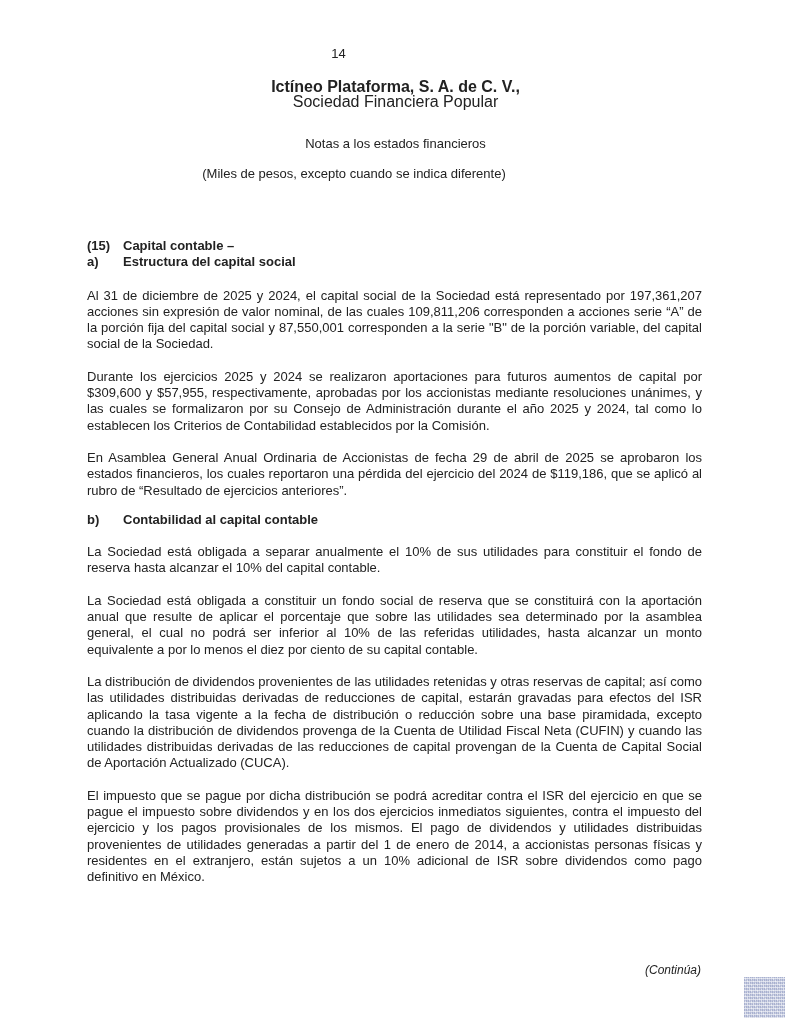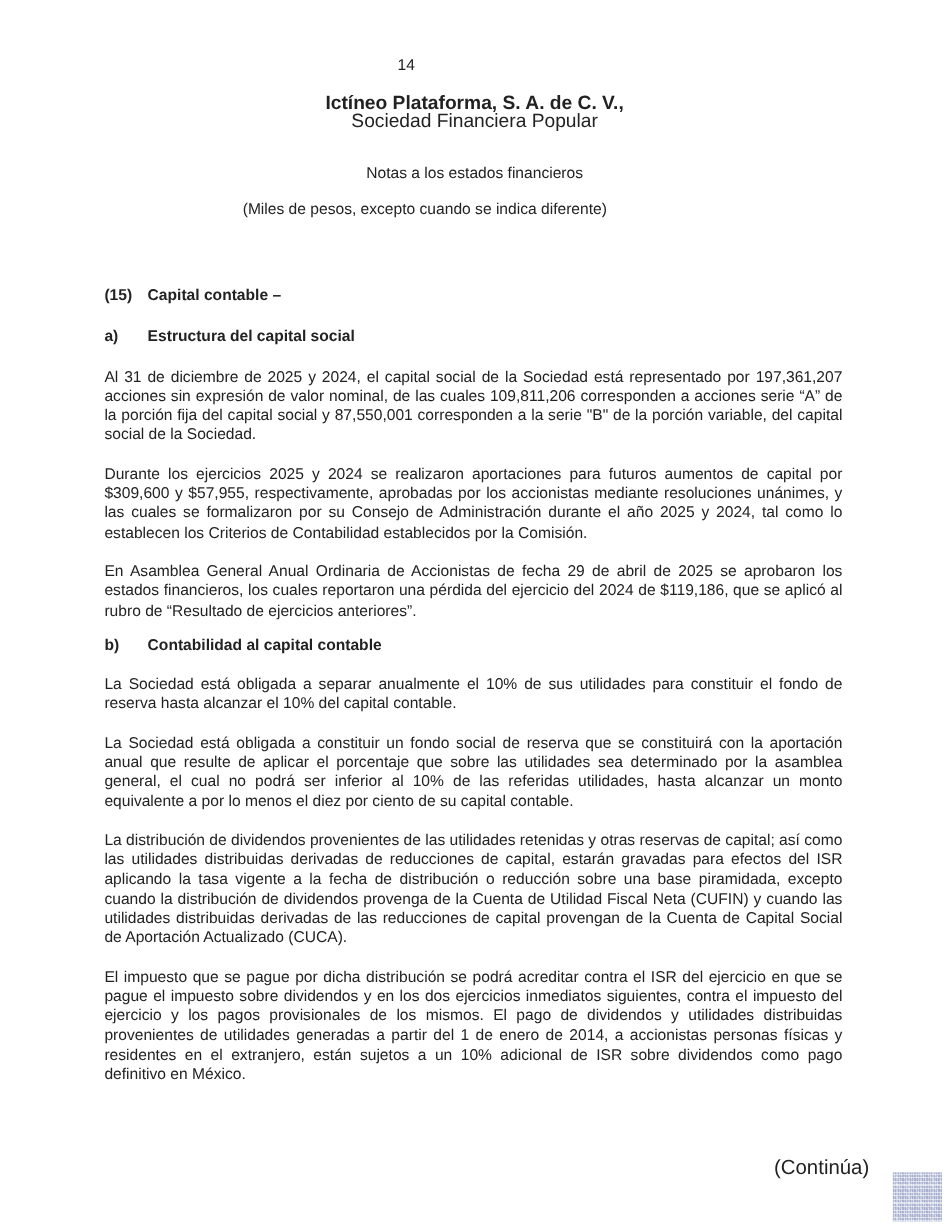--- a/index.html
+++ b/index.html
@@ -65,29 +65,30 @@
       margin: 0;
     }
     .heading .label {
       width: 36px;
       flex: 0 0 36px;
     }
     .para {
       text-align: justify;
       margin: 0;
     }
-    .h15 { margin-bottom: 18px; }
+    .h15 { }
     .ha { margin-bottom: 17px; }
     .gap { height: 16px; }
     .hb { margin-top: 13px; margin-bottom: 16px; }
     .continua {
       position: absolute;
       top: 963px;
       left: 645px;
-      font-size: 17px;
+      font-size: 12px;
+      font-style: italic;
     }
     .qr-code {
       position: absolute;
       left: 744px;
       top: 977px;
       width: 41px;
       height: 41px;
       background-color: #c5cbe0;
       background-image:
         repeating-linear-gradient(0deg, rgba(255,255,255,0.55) 0px, rgba(255,255,255,0.55) 1px, transparent 1px, transparent 3px),

